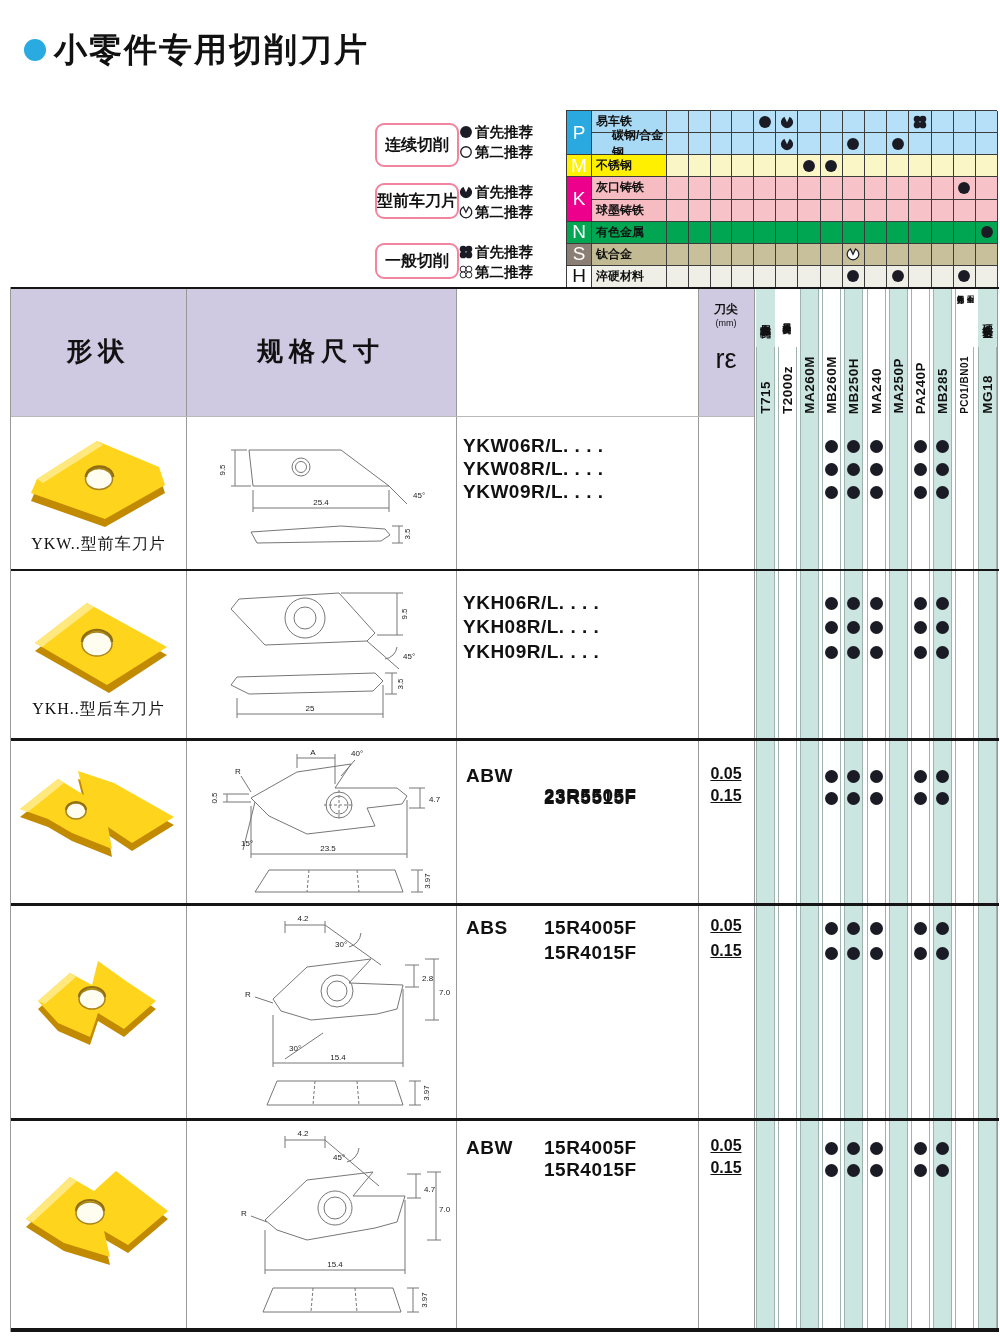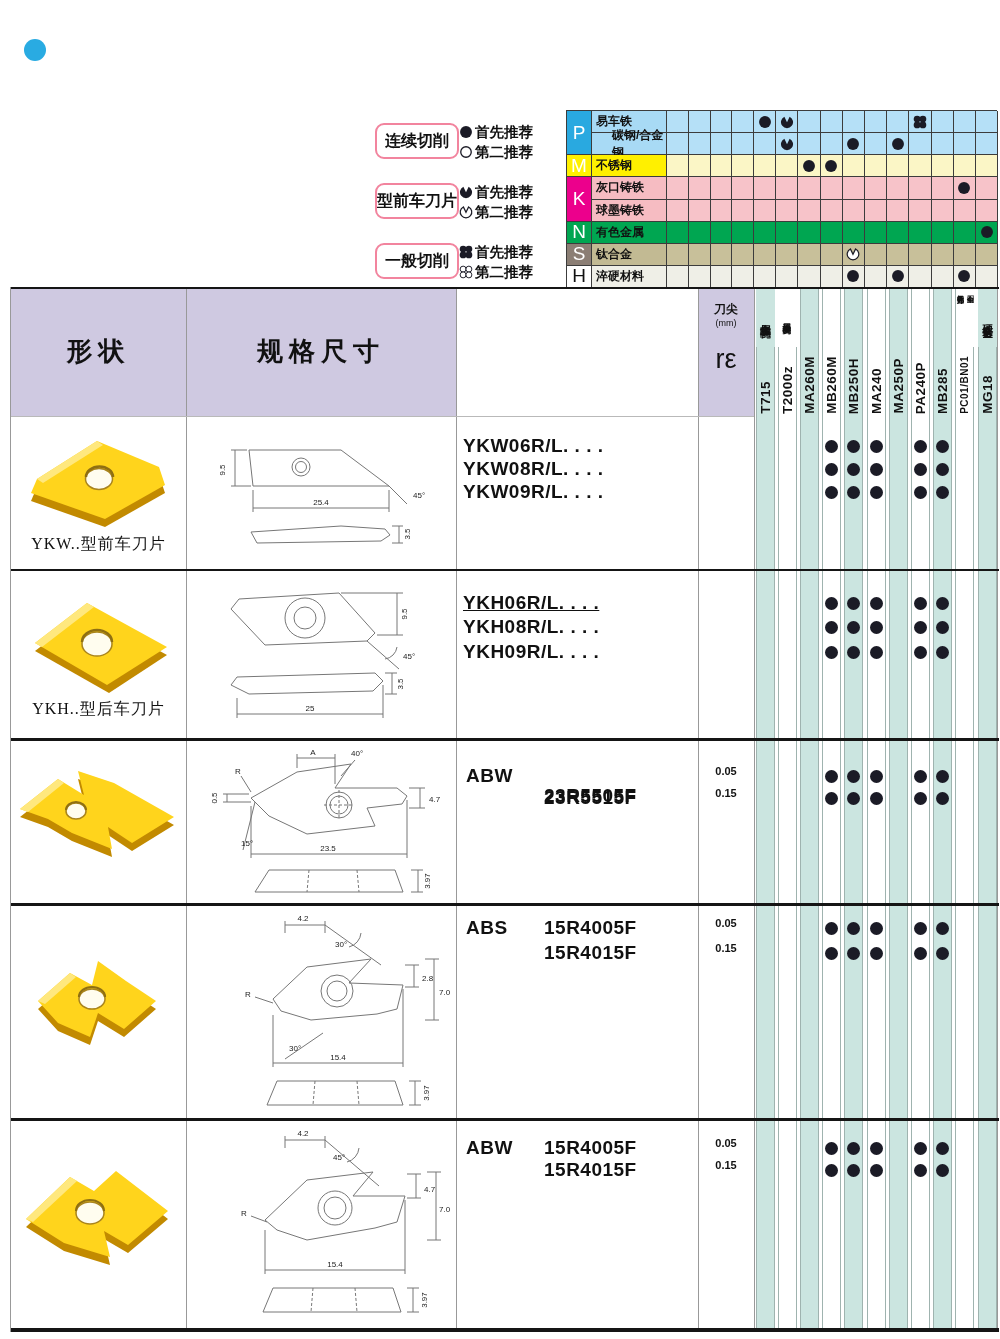--- a/index.html
+++ b/index.html
@@ -9,34 +9,35 @@
   .lay{position:absolute;box-sizing:border-box;z-index:2;}
   .serif{font-family:"Liberation Serif",serif;}
   .cen{display:flex;align-items:center;justify-content:center;}
   .vtext{writing-mode:vertical-rl;letter-spacing:2px;font-weight:bold;}
   .legend-box{border:2px solid #F2849E;border-radius:9px;display:flex;align-items:center;justify-content:center;
               font-weight:bold;font-size:16px;}
   .legend-line{display:flex;align-items:center;gap:2px;font-size:14.5px;font-weight:bold;}
   .hdr{background:#CFC9E1;display:flex;align-items:center;justify-content:center;
        font-weight:bold;font-size:26px;letter-spacing:6px;}
   .model{font-size:19px;font-weight:bold;letter-spacing:0.5px;white-space:pre;}
-  .reval{font-size:11px;font-weight:bold;text-align:center;}
+  .reval{font-size:16px;font-weight:bold;text-align:center;text-decoration:underline;}
   .caption{font-family:"Liberation Serif",serif;font-size:16px;letter-spacing:1px;text-align:center;}
   svg text{font-family:"Liberation Sans",sans-serif;font-size:8px;fill:#222;}
   .diag path,.diag circle,.diag line{stroke:#777;fill:none;stroke-width:1;}
 </style>
 </head>
 <body>
 
 <div class="page">
 
   <div class="abs" style="left:24px;top:39px;width:22px;height:22px;border-radius:50%;background:#29ABE2;"></div>
-
-
-  <div class="abs legend-box serif" style="left:375px;top:123px;width:84px;height:36px;">连续切削</div>
+  <div class="abs" style="left:54px;top:28px;font-size:33px;font-weight:bold;letter-spacing:2px;">小零件专用切削刀片</div>
+
+
+  <div class="abs legend-box serif" style="left:375px;top:123px;width:84px;height:44px;">连续切削</div>
   <div class="abs legend-line" style="left:459px;top:122px;height:20px;">
     <span>
         <svg width="14" height="14" viewBox="0 0 16 16" style="display:block">
           <circle cx="8" cy="8" r="6.8" fill="#1B1B26"></circle>
         </svg>
       </span>
     <span>首先推荐</span>
   </div>
   <div class="abs legend-line" style="left:459px;top:142px;height:20px;">
     <span>
@@ -351,21 +352,21 @@
       <path d="M178,68 L210,96"></path>
       <path d="M196,86 a14,14 0 0 0 12,-12"></path>
       <path d="M48,104 L186,100 L194,108 L184,118 L60,121 L42,112 Z"></path>
       <path d="M196,100 L208,100 M196,121 L208,121 M203,100 L203,121"></path>
       <path d="M48,125 L48,145 M194,112 L194,145 M48,141 L194,141"></path>
       <text transform="rotate(-90 218 41)" x="218" y="41" text-anchor="middle">9.5</text>
       <text x="214" y="86" font-size="7">45°</text>
       <text transform="rotate(-90 214 111)" x="214" y="111" text-anchor="middle">3.5</text>
       <text x="121" y="138" text-anchor="middle">25</text>
     </svg>
-    <div class="lay model" style="left:452px;top:305px;text-decoration:underline;">YKH06R/L. . . .</div>
+    <div class="lay model" style="left:452px;top:305px;">YKH06R/L. . . .</div>
     <div class="lay model" style="left:452px;top:329px;">YKH08R/L. . . .</div>
     <div class="lay model" style="left:452px;top:354px;">YKH09R/L. . . .</div>
 
     <svg class="lay" style="left:3px;top:468px;z-index:2;" width="165" height="108" viewBox="0 0 165 108">
       <polygon points="6,62 44,32 70,48 64,24 100,36 160,70 118,96 94,80 98,102 58,86 34,72" fill="#C28A00"></polygon>
       <polygon points="6,54 44,24 70,40 64,16 100,28 160,62 118,88 94,72 98,94 58,78 34,64" fill="#FFD41C"></polygon>
       <polygon points="6,54 44,24 50,28 14,57" fill="#FFE87E"></polygon>
       <ellipse cx="62" cy="56" rx="10" ry="8" fill="#FFFDEF" stroke="#A9841D" stroke-width="1.5"></ellipse>
       <path d="M52,55 a10,8 0 0 1 20,0" stroke="#8F6F12" stroke-width="2" fill="none"></path>
     </svg>

